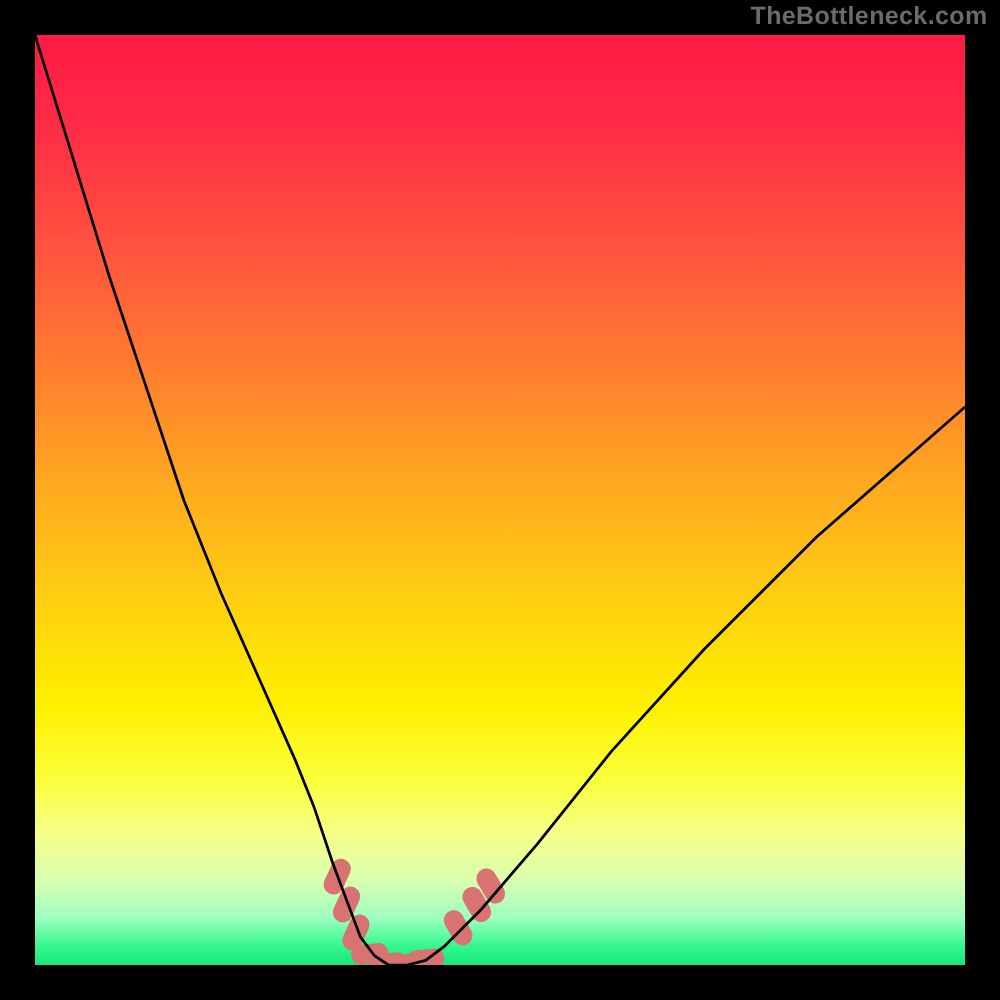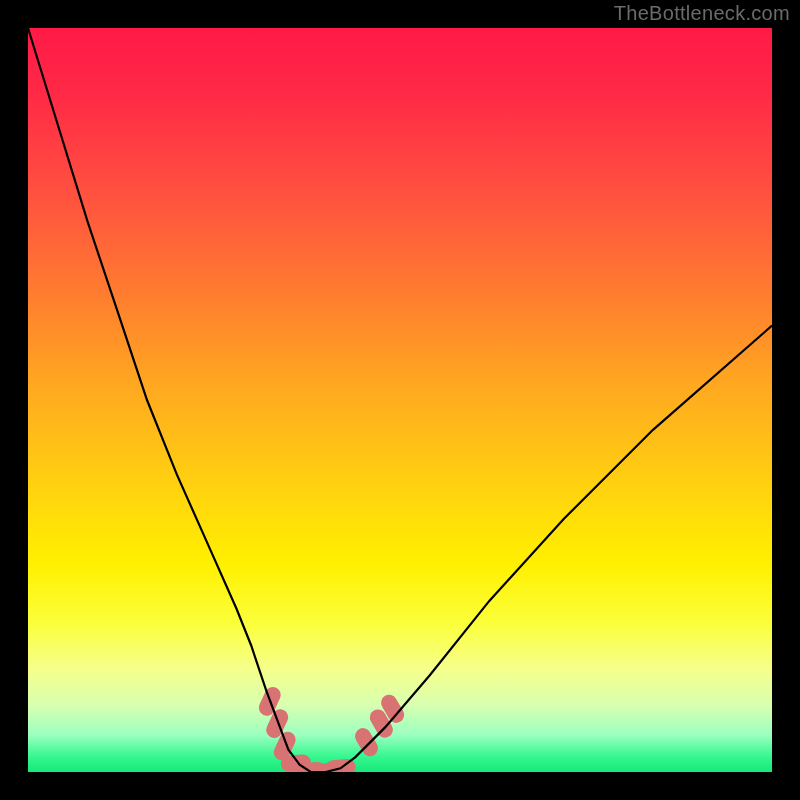--- a/index.html
+++ b/index.html
@@ -38,21 +38,21 @@
       #34f78e 98%,
       #17e878 100%
     );
   }
   .watermark {
     position: absolute;
     top: 2px;
     right: 10px;
     color: #6b6b6b;
     font-size: 20px;
-    font-weight: 400;
+    font-weight: 700;
     letter-spacing: 0.3px;
     user-select: none;
   }
   svg.plot {
     position: absolute;
     inset: 0;
     width: 100%;
     height: 100%;
   }
 </style>

